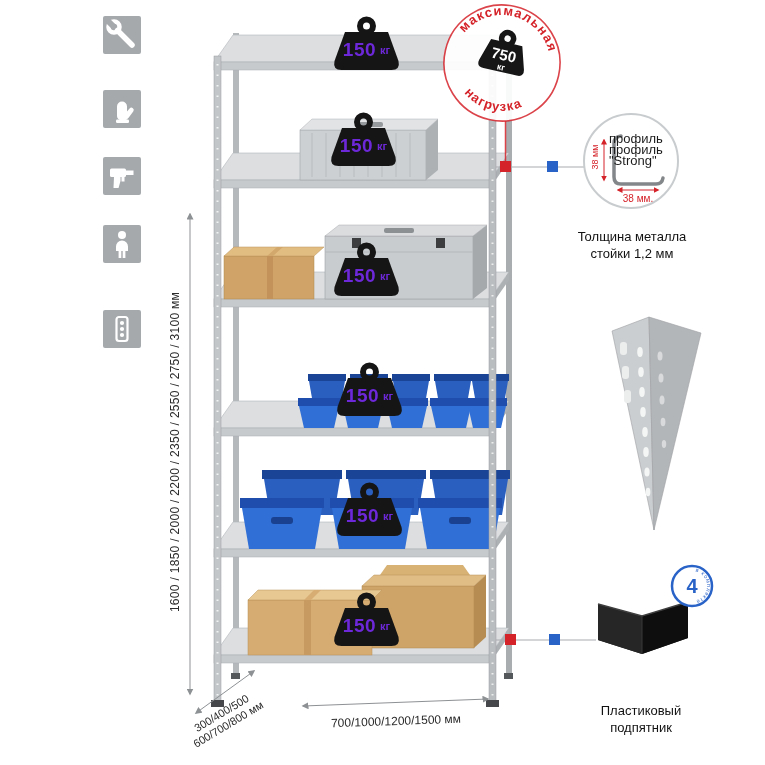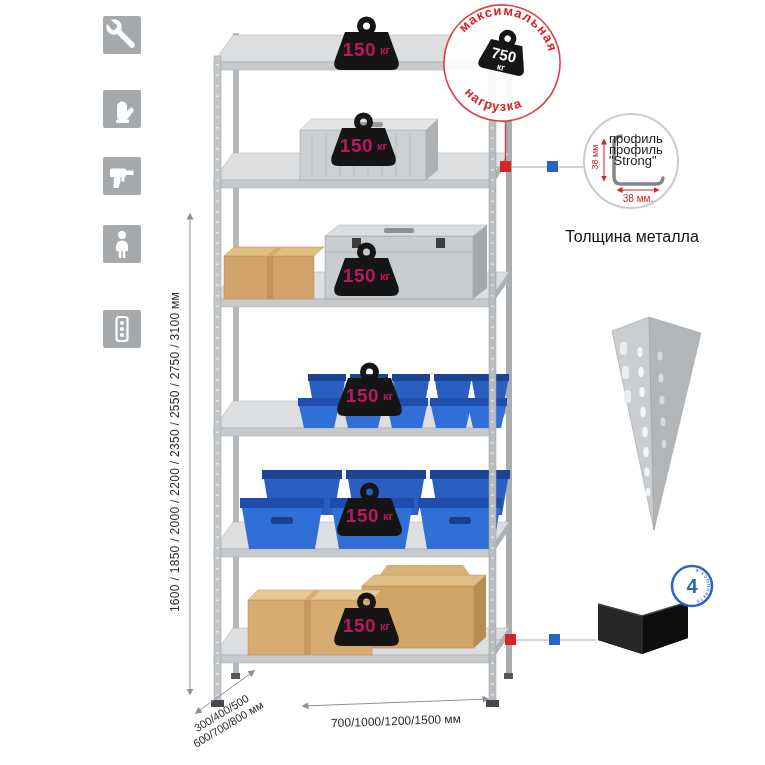--- a/index.html
+++ b/index.html
@@ -6,38 +6,38 @@
   .canvas{position:relative;width:765px;height:765px;background:#ffffff;overflow:hidden;
           font-family:"Liberation Sans","DejaVu Sans",sans-serif;color:#141414;}
   .scene{position:absolute;left:0;top:0;}
   
   .icon-tile{position:absolute;left:103px;width:38px;height:38px;background:#a6a9ac;border-radius:2px;
              display:flex;align-items:center;justify-content:center;}
   
   .weight{position:absolute;width:105px;height:54px;}
   .weight svg{position:absolute;left:0;top:0;}
   .weight .lbl{position:absolute;left:0;right:0;top:14px;bottom:0;display:flex;align-items:center;
-               justify-content:center;gap:4px;color:#be185d;}
+               justify-content:center;gap:4px;color:#6d28d9;}
   .weight .val{font-size:19px;font-weight:bold;letter-spacing:.5px;}
   .weight .unit{font-size:11px;font-weight:bold;}
   
   .stamp{position:absolute;left:441px;top:2px;width:122px;height:122px;transform:rotate(13deg);}
   
   .dim-height{position:absolute;left:-69px;top:444px;width:490px;height:16px;text-align:center;
               transform:rotate(-90deg);font-size:12px;color:#2b2b2b;white-space:nowrap;letter-spacing:.3px;}
   .dim-depth{position:absolute;left:160px;top:706px;width:130px;text-align:center;
              transform:rotate(-31deg);font-size:11px;line-height:13px;color:#2b2b2b;white-space:nowrap;}
   .dim-width{position:absolute;left:286px;top:714px;width:220px;text-align:center;transform:rotate(-2deg);
              font-size:12px;color:#2b2b2b;white-space:nowrap;}
   
   .profile-name{position:absolute;left:609px;top:133px;width:44px;font-size:13px;line-height:11px;color:#1c1c1c;}
   .dim-38v{position:absolute;left:573px;top:152px;width:44px;text-align:center;transform:rotate(-90deg);
            font-size:9px;color:#d5232a;white-space:nowrap;}
   .dim-38h{position:absolute;left:608px;top:193px;width:60px;text-align:center;font-size:10px;color:#d5232a;white-space:nowrap;}
-  .cap{position:absolute;text-align:center;font-size:16px;line-height:17px;color:#121212;}
+  .cap{position:absolute;text-align:center;font-size:13px;line-height:17px;color:#121212;}
   
   .foot-badge{position:absolute;left:668px;top:562px;width:48px;height:48px;}
 </style>
 </head>
 <body>
 
 <div class="canvas">
 
   <div class="icon-tile" style="top:16px">
     <svg width="38" height="38" viewBox="0 0 38 38">
@@ -348,34 +348,39 @@
 
   <div class="profile-name">
     <div>профиль</div>
     <div>профиль</div>
     <div>"Strong"</div>
   </div>
   <div class="dim-38v">38 мм</div>
   <div class="dim-38h">38 мм.</div>
   <div class="cap" style="left:542px;top:228px;width:180px">
     <div>Толщина металла</div>
+    <div>стойки 1,2 мм</div>
   </div>
 
   <div class="foot-badge">
     <svg width="48" height="48" viewBox="0 0 48 48">
       <defs>
           <path id="ringPath" d="M 24 9 A 15 15 0 1 1 23.9 9"></path>
         </defs>
       <circle cx="24" cy="24" r="20" fill="#ffffff" stroke="#2a63c8" stroke-width="2.5"></circle>
       <text font-size="5.5" fill="#2a63c8" letter-spacing="0.8">
         <textPath href="#ringPath" startOffset="25%" text-anchor="middle">в комплекте</textPath>
       </text>
       <text x="24" y="31" text-anchor="middle" font-size="20" font-weight="bold" fill="#2a63c8">4</text>
     </svg>
   </div>
+  <div class="cap" style="left:551px;top:702px;width:180px">
+    <div>Пластиковый</div>
+    <div>подпятник</div>
+  </div>
 
   <div class="dim-height">1600 / 1850 / 2000 / 2200 / 2350 / 2550 / 2750 / 3100 мм</div>
   <div class="dim-depth">
     <div>300/400/500</div>
     <div>600/700/800 мм</div>
   </div>
   <div class="dim-width">700/1000/1200/1500 мм</div>
 
 </div>
 

